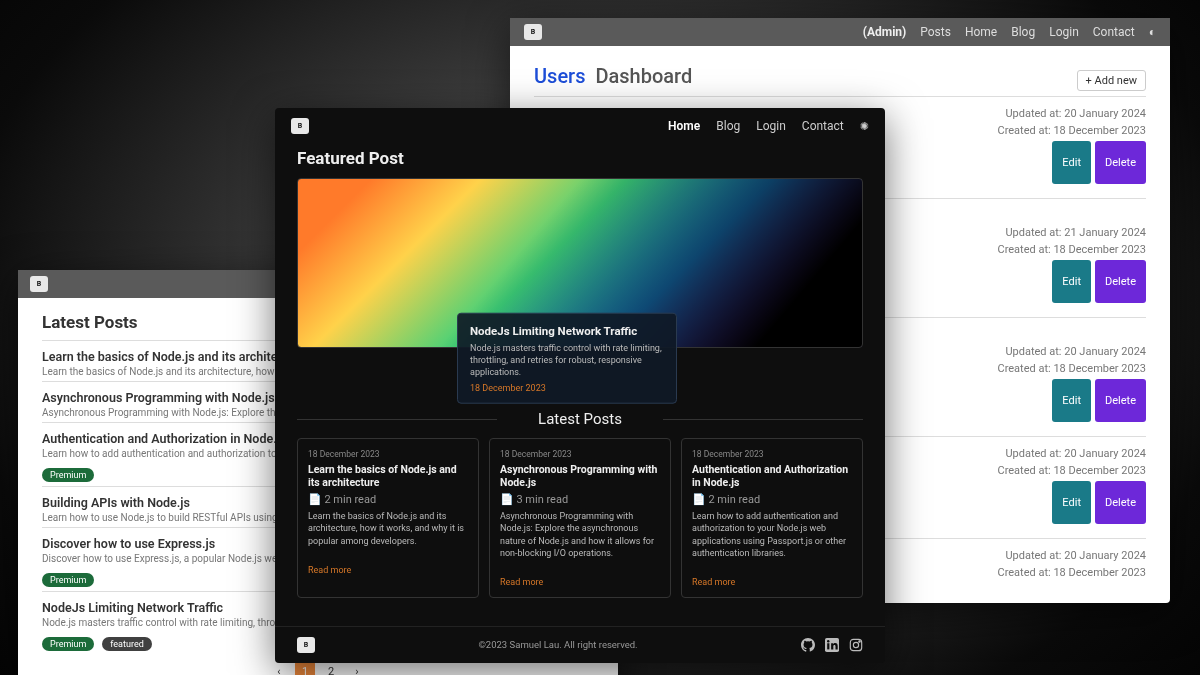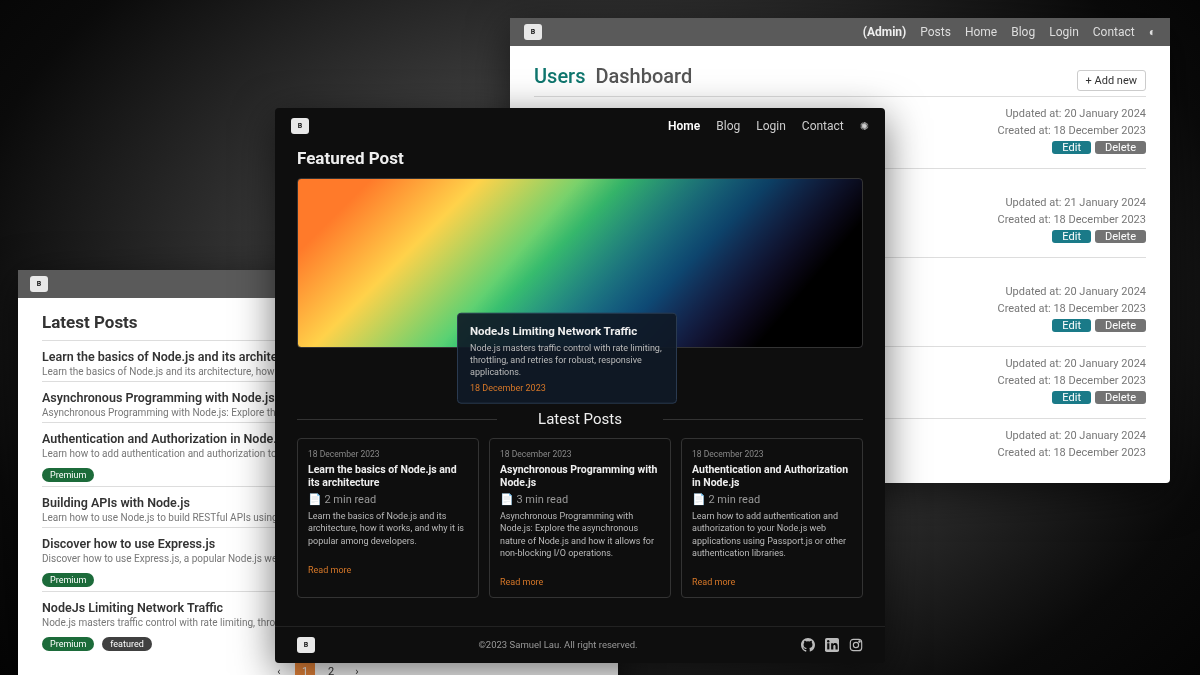--- a/index.html
+++ b/index.html
@@ -10,29 +10,29 @@
   }
   .layer { position: absolute; border-radius: 4px; box-shadow: 0 10px 40px rgba(0,0,0,.55); }
 
   
   .admin { top: 18px; left: 510px; width: 660px; background:#fff; color:#333; }
   .admin-header { background:#5a5a5a; color:#eee; display:flex; align-items:center; padding:6px 14px; font-size:12px; }
   .admin-header .spacer { flex:1; }
   .admin-header a { color:#ddd; margin-left:14px; cursor:pointer; }
   .admin-body { padding:18px 24px; }
   .admin-title { font-size:20px; font-weight:500; color:#555; margin-bottom:6px; display:flex; align-items:center; gap:10px; }
-  .admin-title .faint { color:#0f766e; }
+  .admin-title .faint { color:#1d4ed8; }
   .addnew { position:absolute; right:24px; top:52px; font-size:11px; border:1px solid #ccc; border-radius:3px; padding:3px 8px; cursor:pointer; }
   .admin-list hr { border:0; border-top:1px solid #ddd; margin:8px 0 10px; }
   .admin-row { display:flex; justify-content:flex-end; flex-direction:column; align-items:flex-end; gap:4px; font-size:11px; color:#777; padding-bottom:6px; }
   .admin-row .desc { align-self:flex-start; color:#555; font-size:11px; }
   .adm-btns { display:flex; gap:4px; }
-  .adm-btn { font-size:11px; padding:0 10px; border-radius:3px; color:#fff; cursor:pointer; }
+  .adm-btn { font-size:11px; padding:15px 10px; border-radius:3px; color:#fff; cursor:pointer; }
   .edit { background:#1a7a88; }
-  .del  { background:#737373; }
+  .del  { background:#6d28d9; }
   .logo-chip { width:18px; height:16px; background:#e8e8e8; border-radius:3px; display:flex; align-items:center; justify-content:center; font-size:7px; color:#111; font-weight:700; }
 
   
   .light { top:270px; left:18px; width:600px; background:#fff; color:#333; }
   .light-top { background:#5a5a5a; padding:6px 12px; }
   .light-body { padding:14px 24px 18px; }
   .light-body h2 { font-size:17px; margin-bottom:8px; }
   .light hr { border:0; border-top:1px solid #ddd; margin:4px 0 8px; }
   .lp-item h3 { font-size:12.5px; font-weight:600; margin-bottom:2px; }
   .lp-item p { font-size:10px; color:#777; margin-bottom:4px; }

